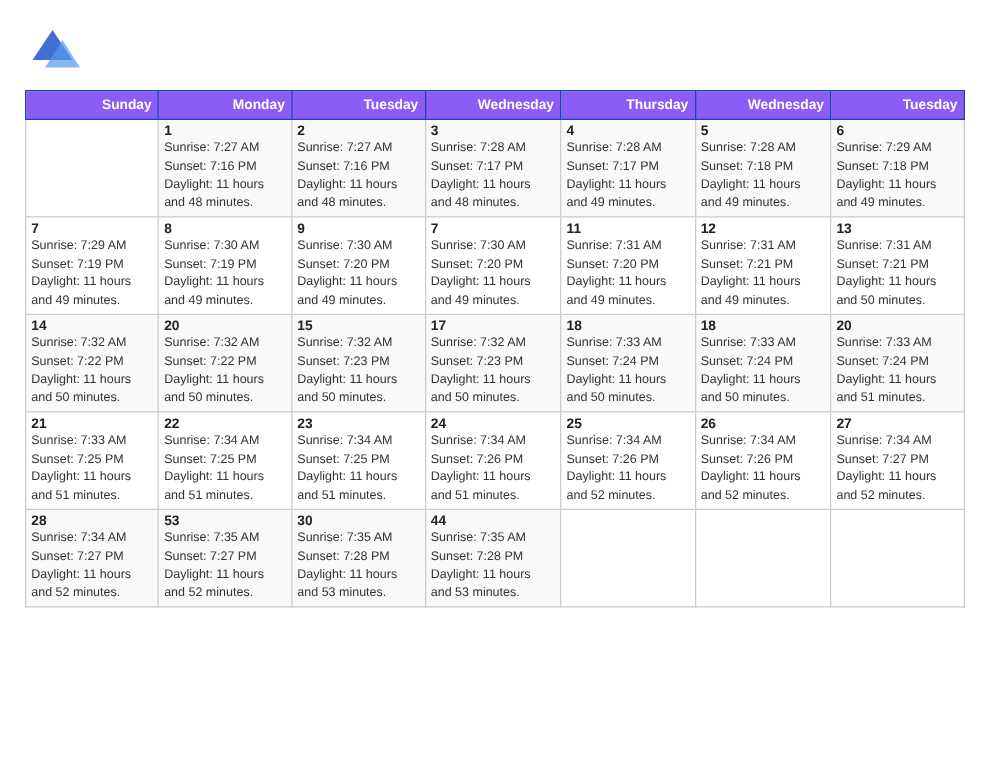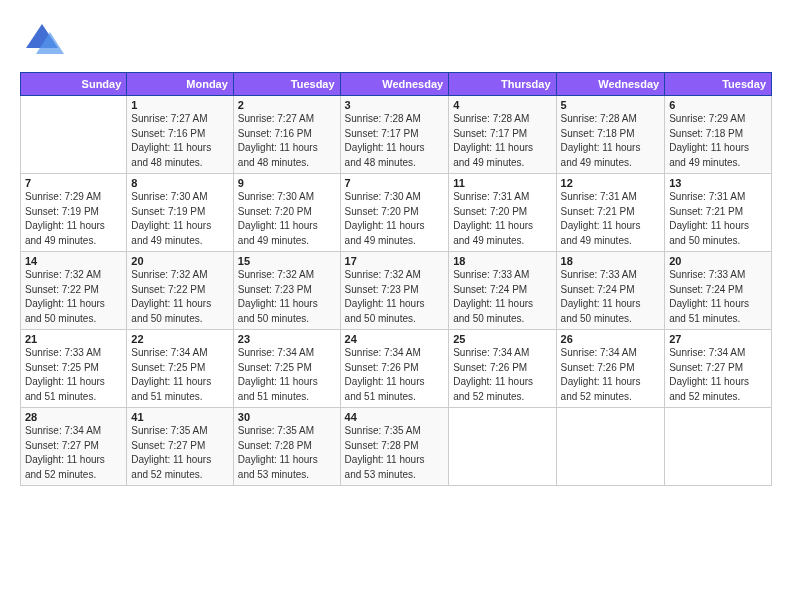--- a/index.html
+++ b/index.html
@@ -251,21 +251,21 @@
             <span class="day-num">27</span>
             <div class="day-info">Sunrise: 7:34 AM<br>Sunset: 7:27 PM<br>Daylight: 11 hours<br>and 52 minutes.</div>
           </td>
         </tr>
         <tr>
           <td>
             <span class="day-num">28</span>
             <div class="day-info">Sunrise: 7:34 AM<br>Sunset: 7:27 PM<br>Daylight: 11 hours<br>and 52 minutes.</div>
           </td>
           <td>
-            <span class="day-num">41</span>
+            <span class="day-num">53</span>
             <div class="day-info">Sunrise: 7:35 AM<br>Sunset: 7:27 PM<br>Daylight: 11 hours<br>and 52 minutes.</div>
           </td>
           <td>
             <span class="day-num">30</span>
             <div class="day-info">Sunrise: 7:35 AM<br>Sunset: 7:28 PM<br>Daylight: 11 hours<br>and 53 minutes.</div>
           </td>
           <td>
             <span class="day-num">44</span>
             <div class="day-info">Sunrise: 7:35 AM<br>Sunset: 7:28 PM<br>Daylight: 11 hours<br>and 53 minutes.</div>
           </td>

